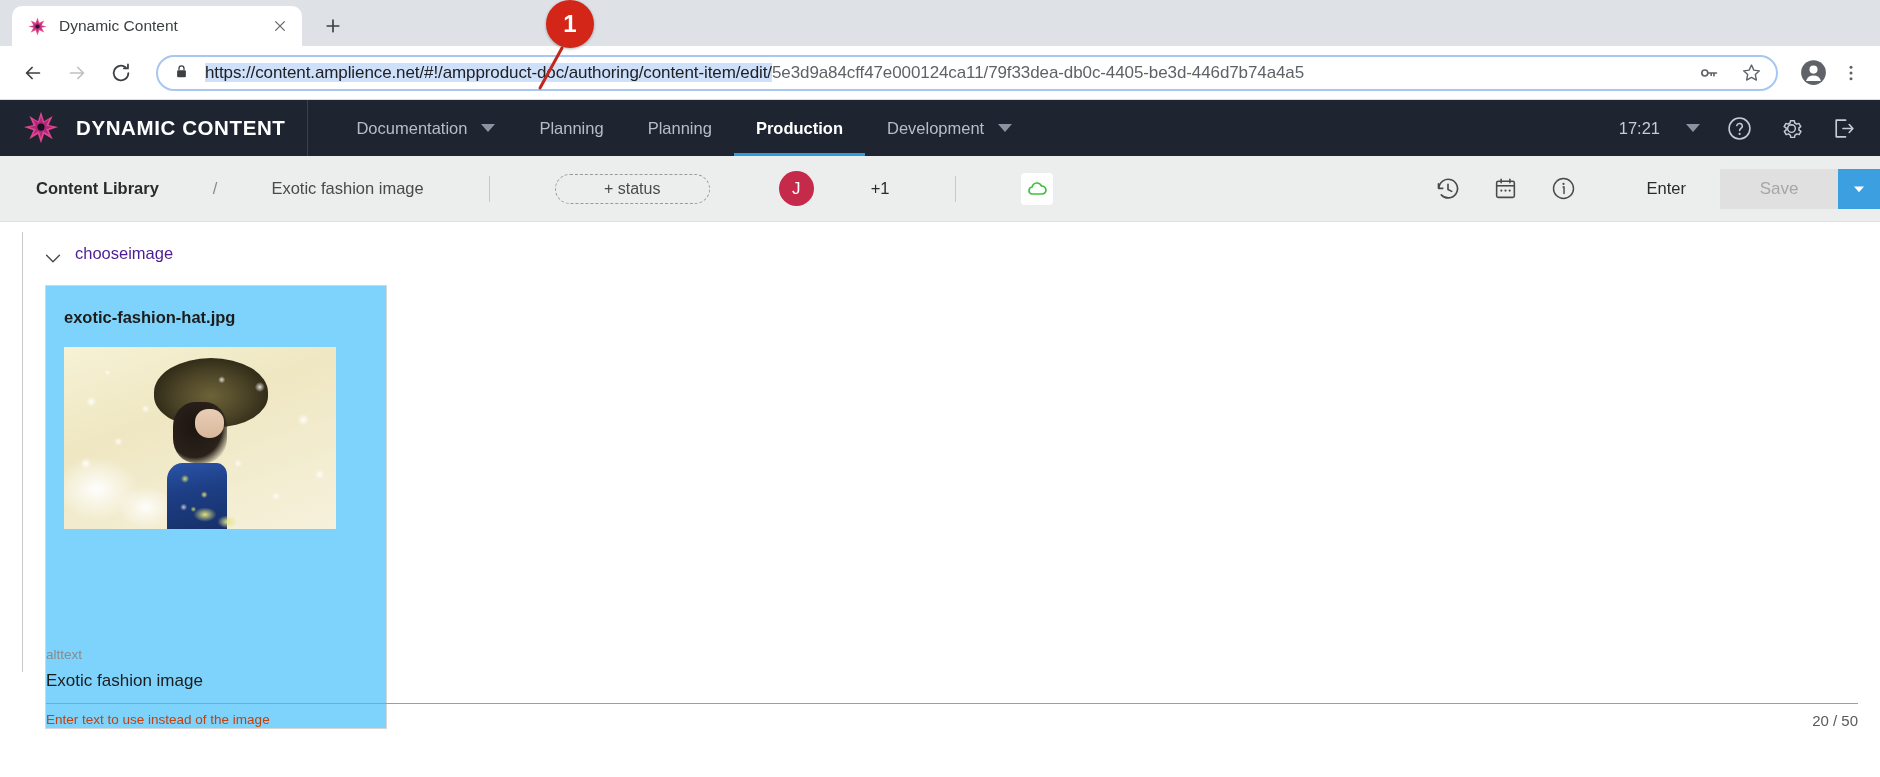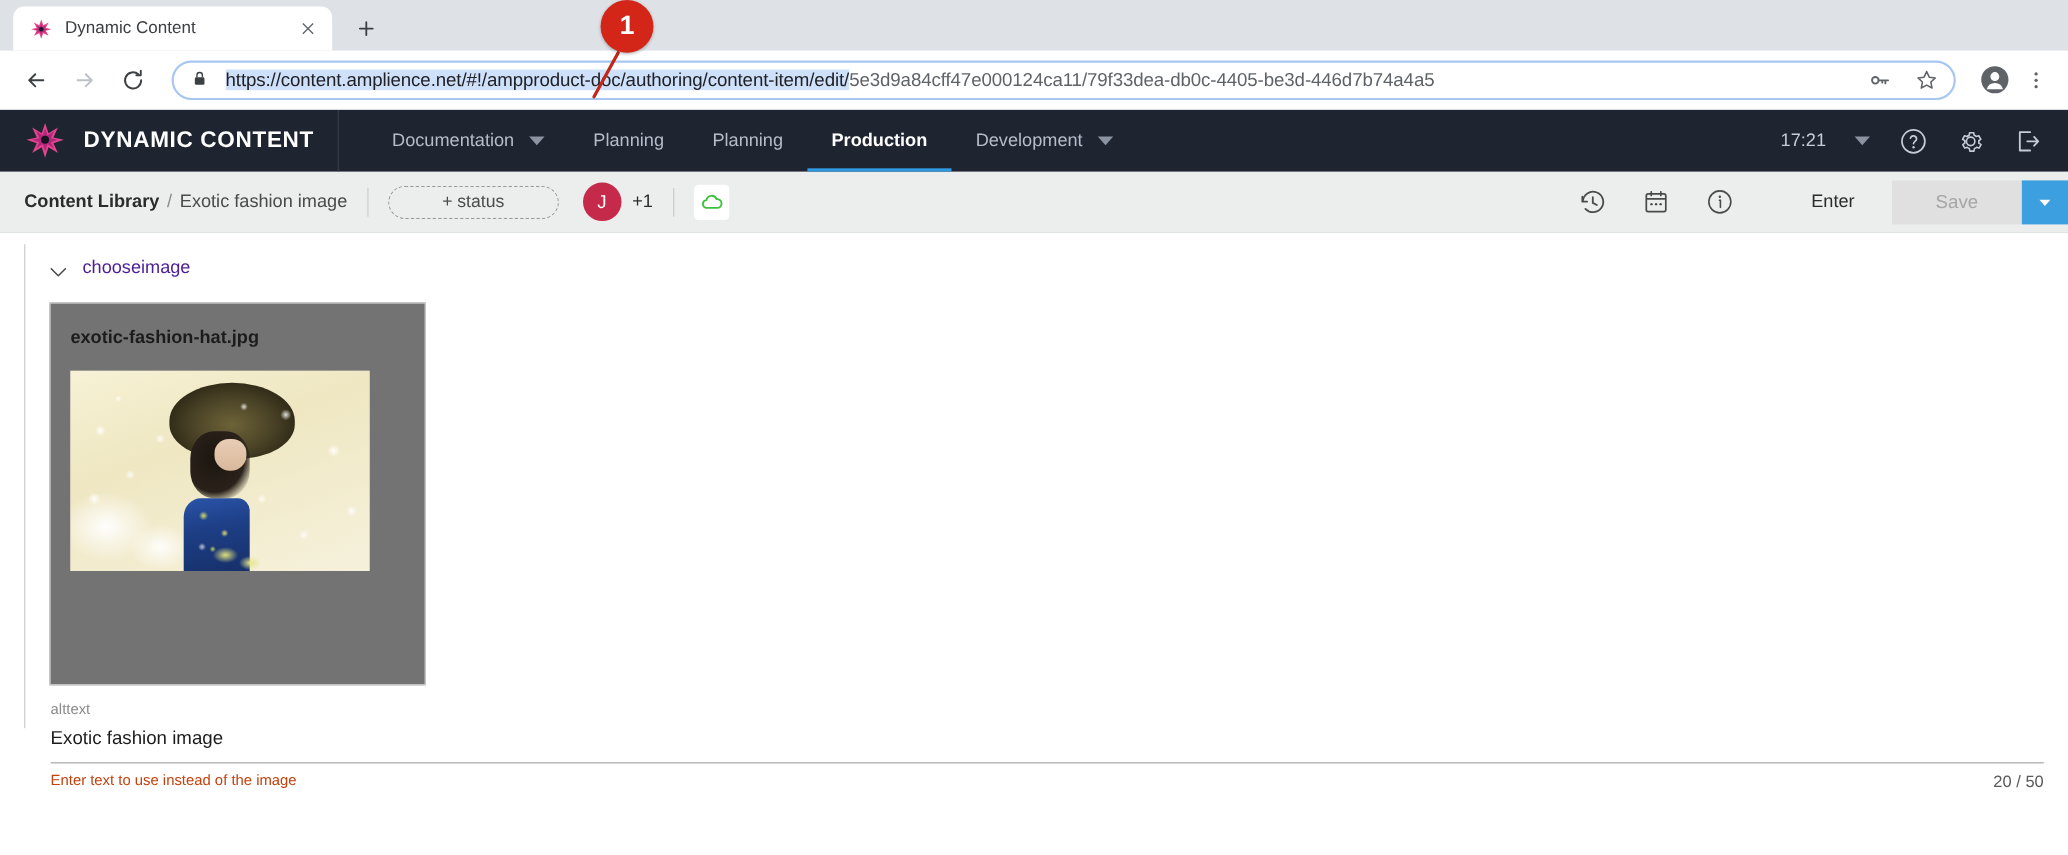--- a/index.html
+++ b/index.html
@@ -98,23 +98,24 @@
   }
   .header-right {
     margin-left: auto; display: flex; align-items: center; gap: 26px;
     padding-right: 24px; color: #b6bdc9;
   }
   .clock { font-size: 16.5px; color: #c6ccd6; }
   .hr-icon { width: 26px; height: 26px; color: #c6ccd6; display:flex; align-items:center; justify-content:center; }
 
   
   .subbar {
-    height: 56px; background: #eceded;
-    display: flex; align-items: center; padding-left: 22px;
+    height: 66px; background: #eceded;
+    display: flex; align-items: center; padding-left: 36px;
     border-bottom: 1px solid #e0e0e0;
+    gap: 47px;
   }
   .crumb-root { font-size: 16.5px; color: #2b2b2b; font-weight: bold; }
   .crumb-sep { font-size: 16.5px; color: #8a8a8a; margin: 0 7px; }
   .crumb-leaf { font-size: 16.5px; color: #4a4a4a; }
   .vdiv { width: 1px; height: 26px; background: #c9c9c9; margin: 0 18px; }
   .status-btn {
     height: 30px; min-width: 155px; border: 1px dashed #9a9a9a;
     border-radius: 16px; display: flex; align-items: center; justify-content: center;
     font-size: 16px; color: #4b4b4b; background: transparent; padding: 0 16px;
   }
@@ -149,21 +150,21 @@
   .rail { width: 1px; background: #c9c9c9; margin-left: 22px; height: 440px; margin-top: 10px; }
   .content { flex: 1; padding: 22px 0 0 22px; }
 
   .group-head { display: flex; align-items: center; gap: 14px; margin-bottom: 22px; }
   .chev {
     width: 16px; height: 9px; color: #4a4a4a;
   }
   .group-title { font-size: 16.5px; color: #4c1d95; }
 
   .card {
-    width: 342px; height: 348px; border: 1px solid #d6d6d6; background: #737373;
+    width: 342px; height: 444px; border: 1px solid #d6d6d6; background: #7dd3fc;
     padding: 22px 18px 0 18px;
   }
   .card-title { font-size: 16.5px; font-weight: bold; color: #1c1c1c; margin-bottom: 20px; }
   .thumb {
     width: 272px; height: 182px; position: relative; overflow: hidden;
     background: #f2edd4;
   }
   .thumb .sky {
     position: absolute; inset: 0;
     background:

